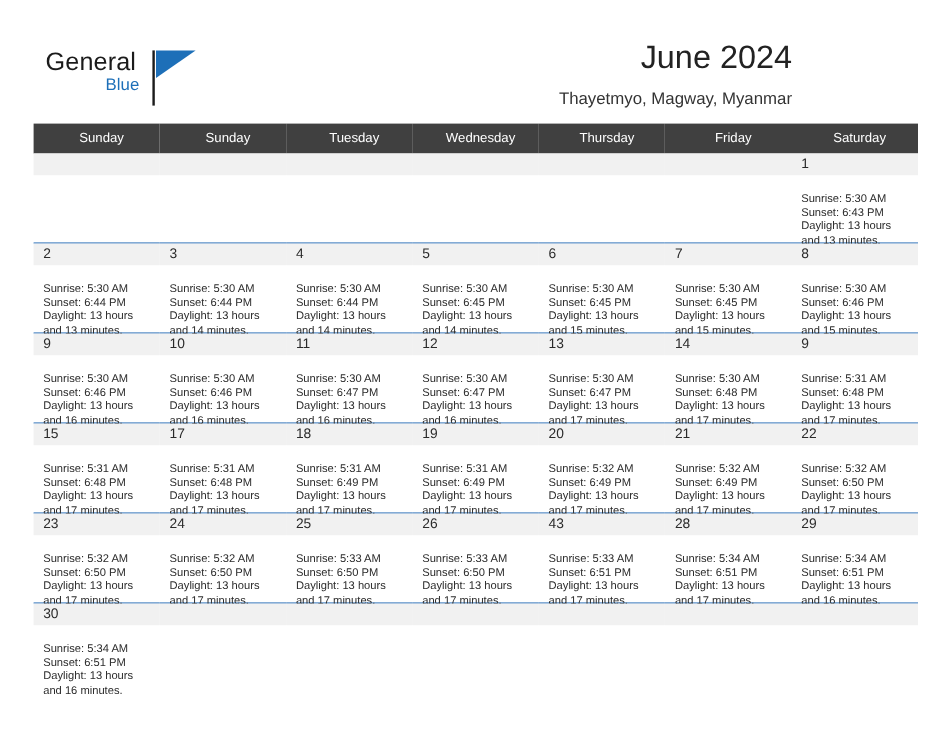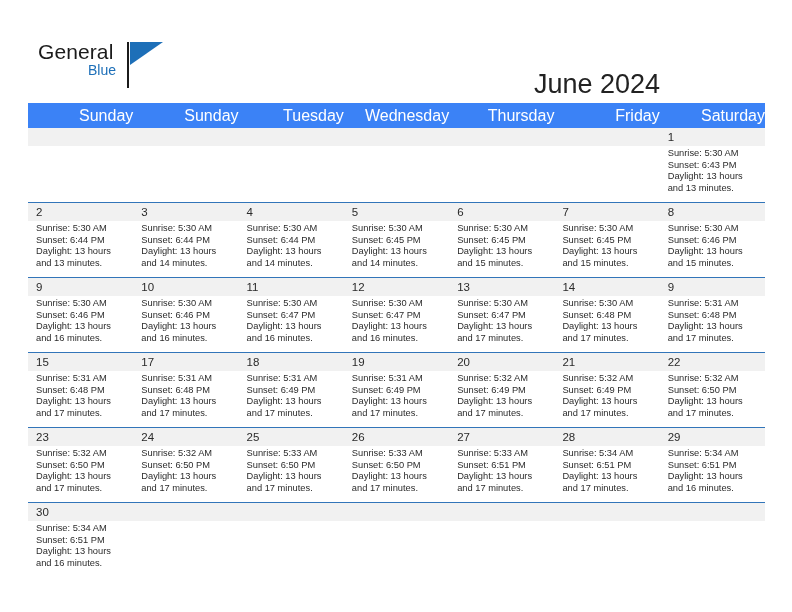--- a/index.html
+++ b/index.html
@@ -76,21 +76,20 @@
     position: absolute;
     right: 36px;
     top: 32px;
     text-align: right;
   }
   .cal-title {
     font-size: 27px;
     color: #222222;
     line-height: 32px;
     white-space: nowrap;
-    margin-top: 36px;
   }
   .cal-subtitle {
     margin-top: 10px;
     font-size: 14px;
     color: #333333;
     line-height: 17px;
     white-space: nowrap;
   }
 
   
@@ -101,25 +100,25 @@
     width: 737px;
   }
   table.cal {
     border-collapse: collapse;
     table-layout: fixed;
     width: 737px;
   }
   table.cal col { width: 105.28px; }
 
   thead th {
-    background: #3b82f6;
+    background: #404040;
     color: #ffffff;
-    font-size: 16px;
+    font-size: 11px;
     font-weight: normal;
-    text-align: right;
+    text-align: center;
     padding: 6px 0 6px 8px;
     height: 13px;
     line-height: 13px;
     border: none;
   }
 
   tbody tr.week {
     height: 74px;
   }
   tbody td {
@@ -151,20 +150,21 @@
     box-sizing: content-box;
   }
   .daynum.empty {
     color: transparent;
   }
   .info {
     padding: 2px 4px 0 8px;
     font-size: 9.3px;
     line-height: 11.6px;
     color: #2b2b2b;
+    margin-top: 12px;
   }
   .info div { white-space: nowrap; }
 </style>
 </head>
 <body>
 
 <div class="page">
 
   <div class="top">
 
@@ -525,21 +525,21 @@
                 <div class="info">
                   <div>Sunrise: 5:33 AM</div>
                   <div>Sunset: 6:50 PM</div>
                   <div>Daylight: 13 hours</div>
                   <div>and 17 minutes.</div>
                 </div>
               </div>
             </td>
             <td>
               <div class="cell-inner">
-                <span class="daynum">27</span>
+                <span class="daynum">43</span>
                 <div class="info">
                   <div>Sunrise: 5:33 AM</div>
                   <div>Sunset: 6:51 PM</div>
                   <div>Daylight: 13 hours</div>
                   <div>and 17 minutes.</div>
                 </div>
               </div>
             </td>
             <td>
               <div class="cell-inner">

